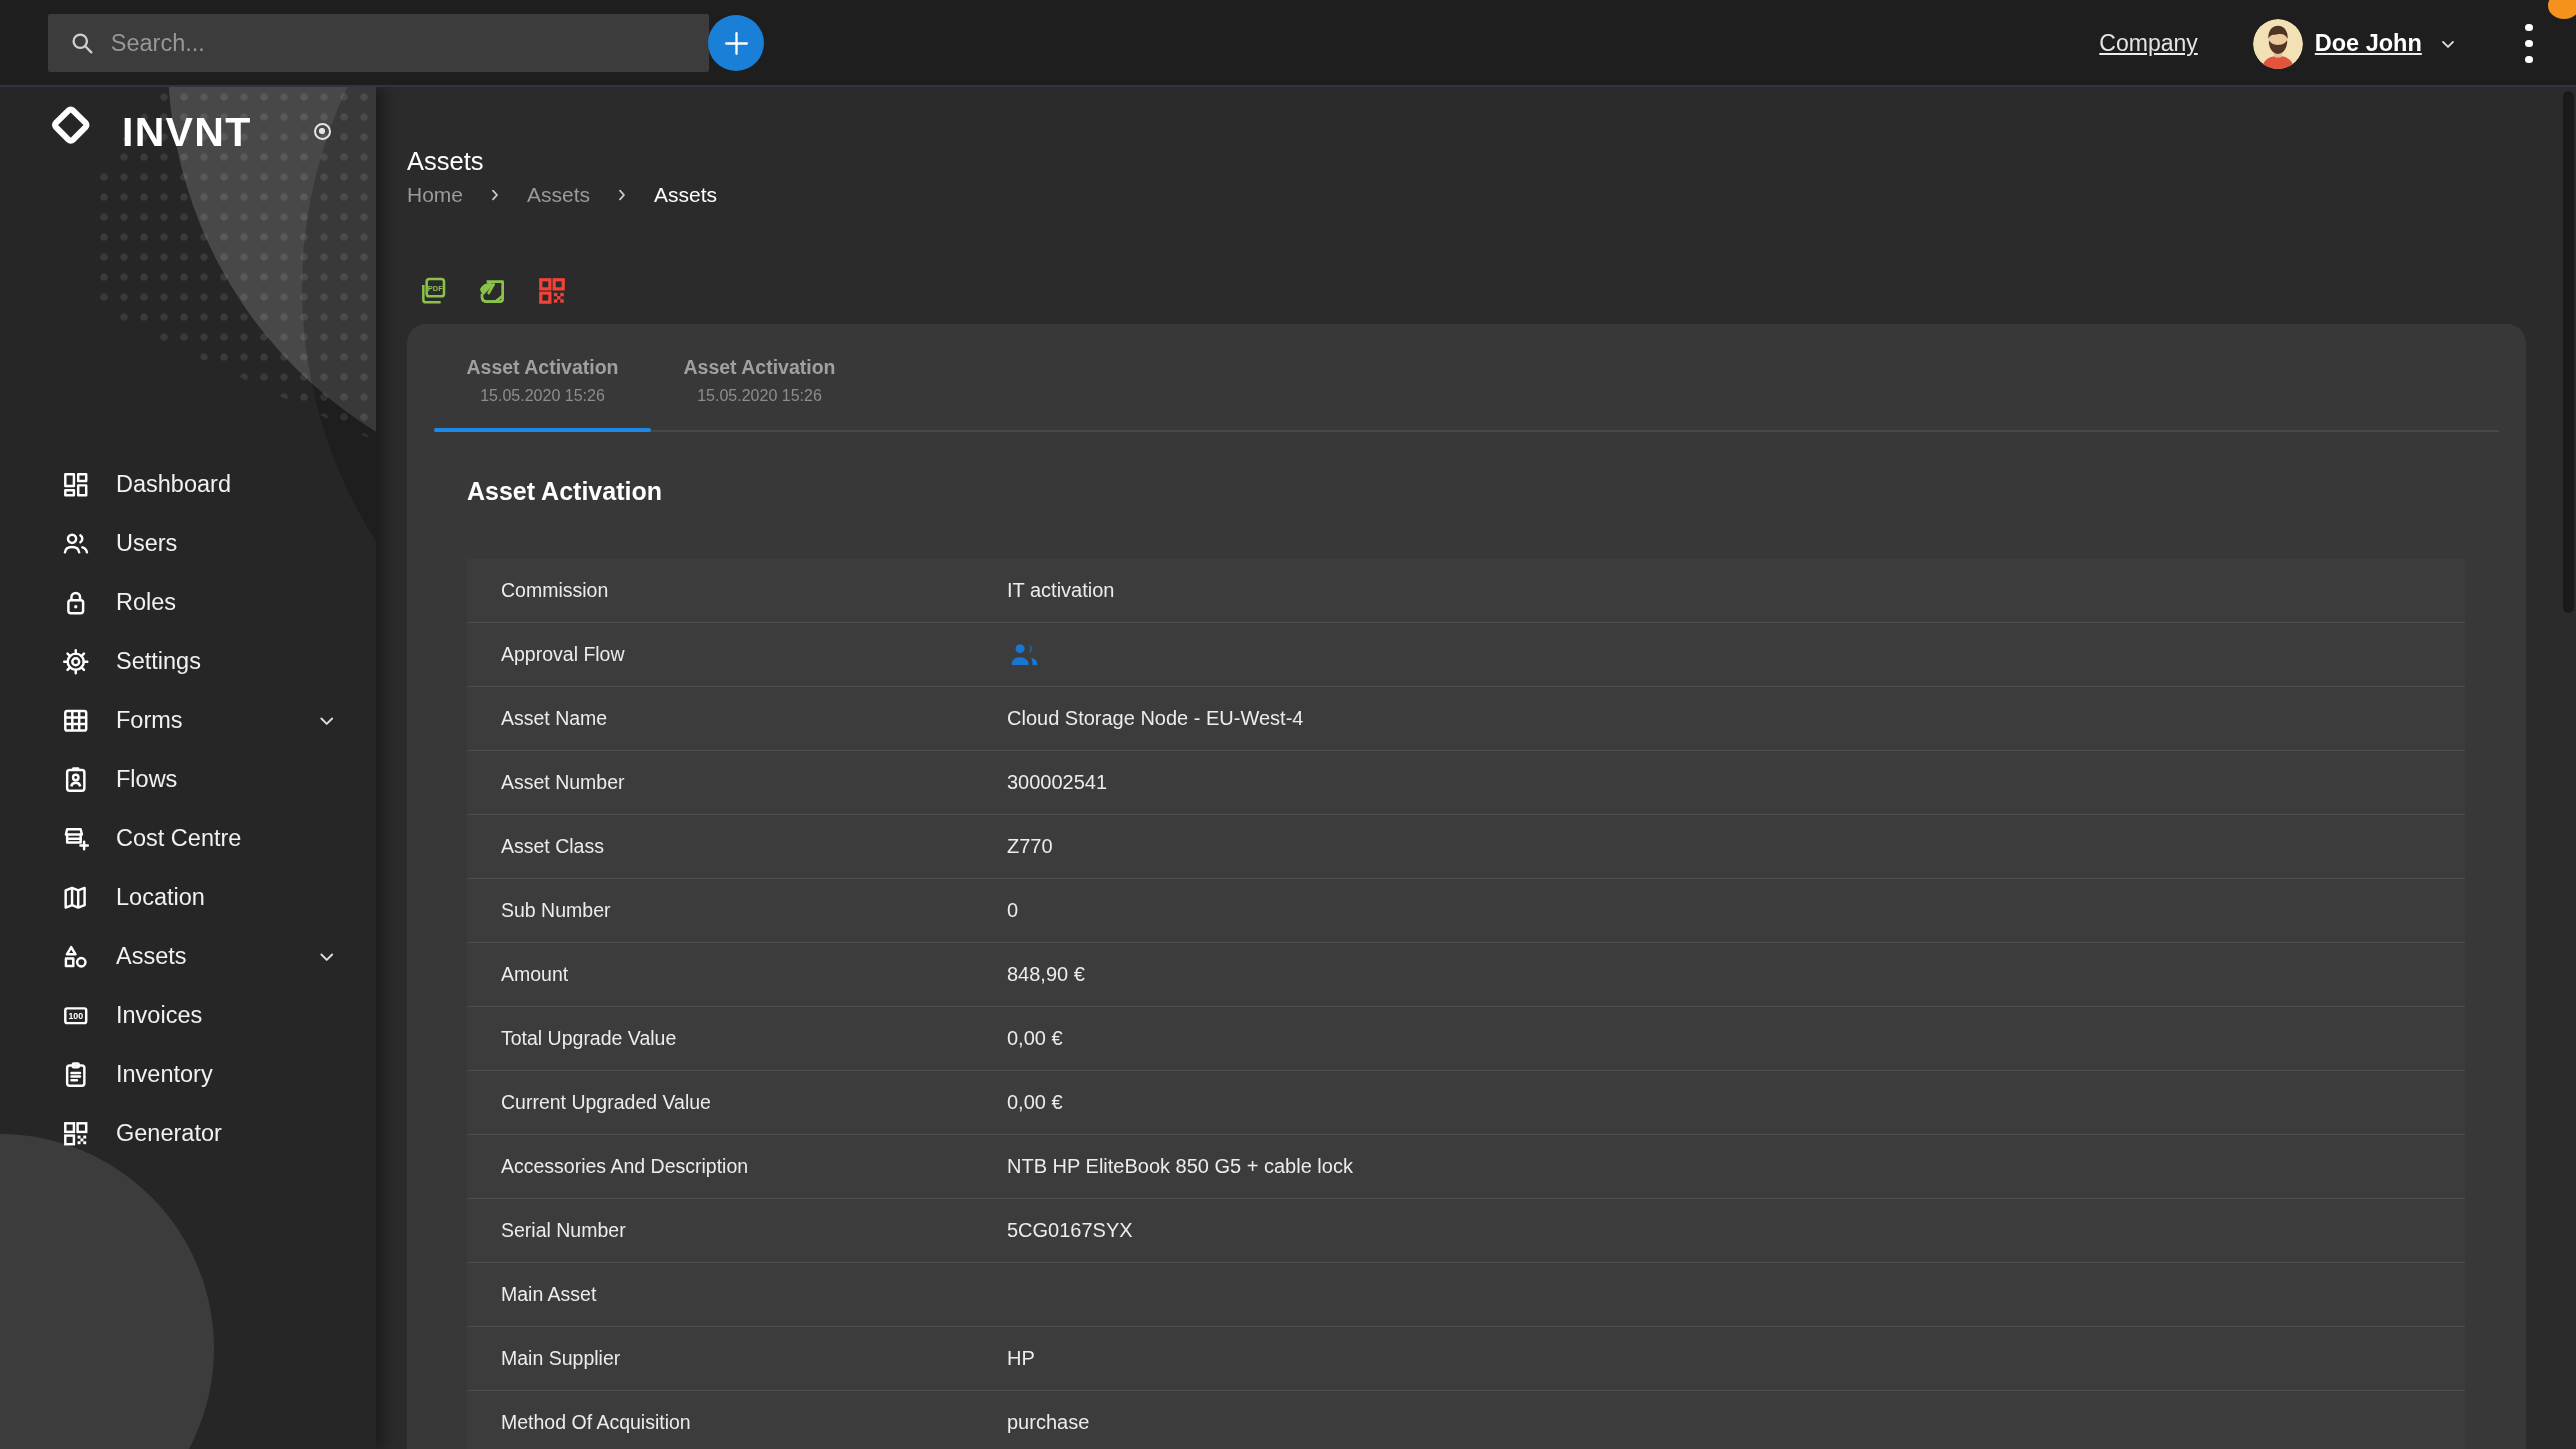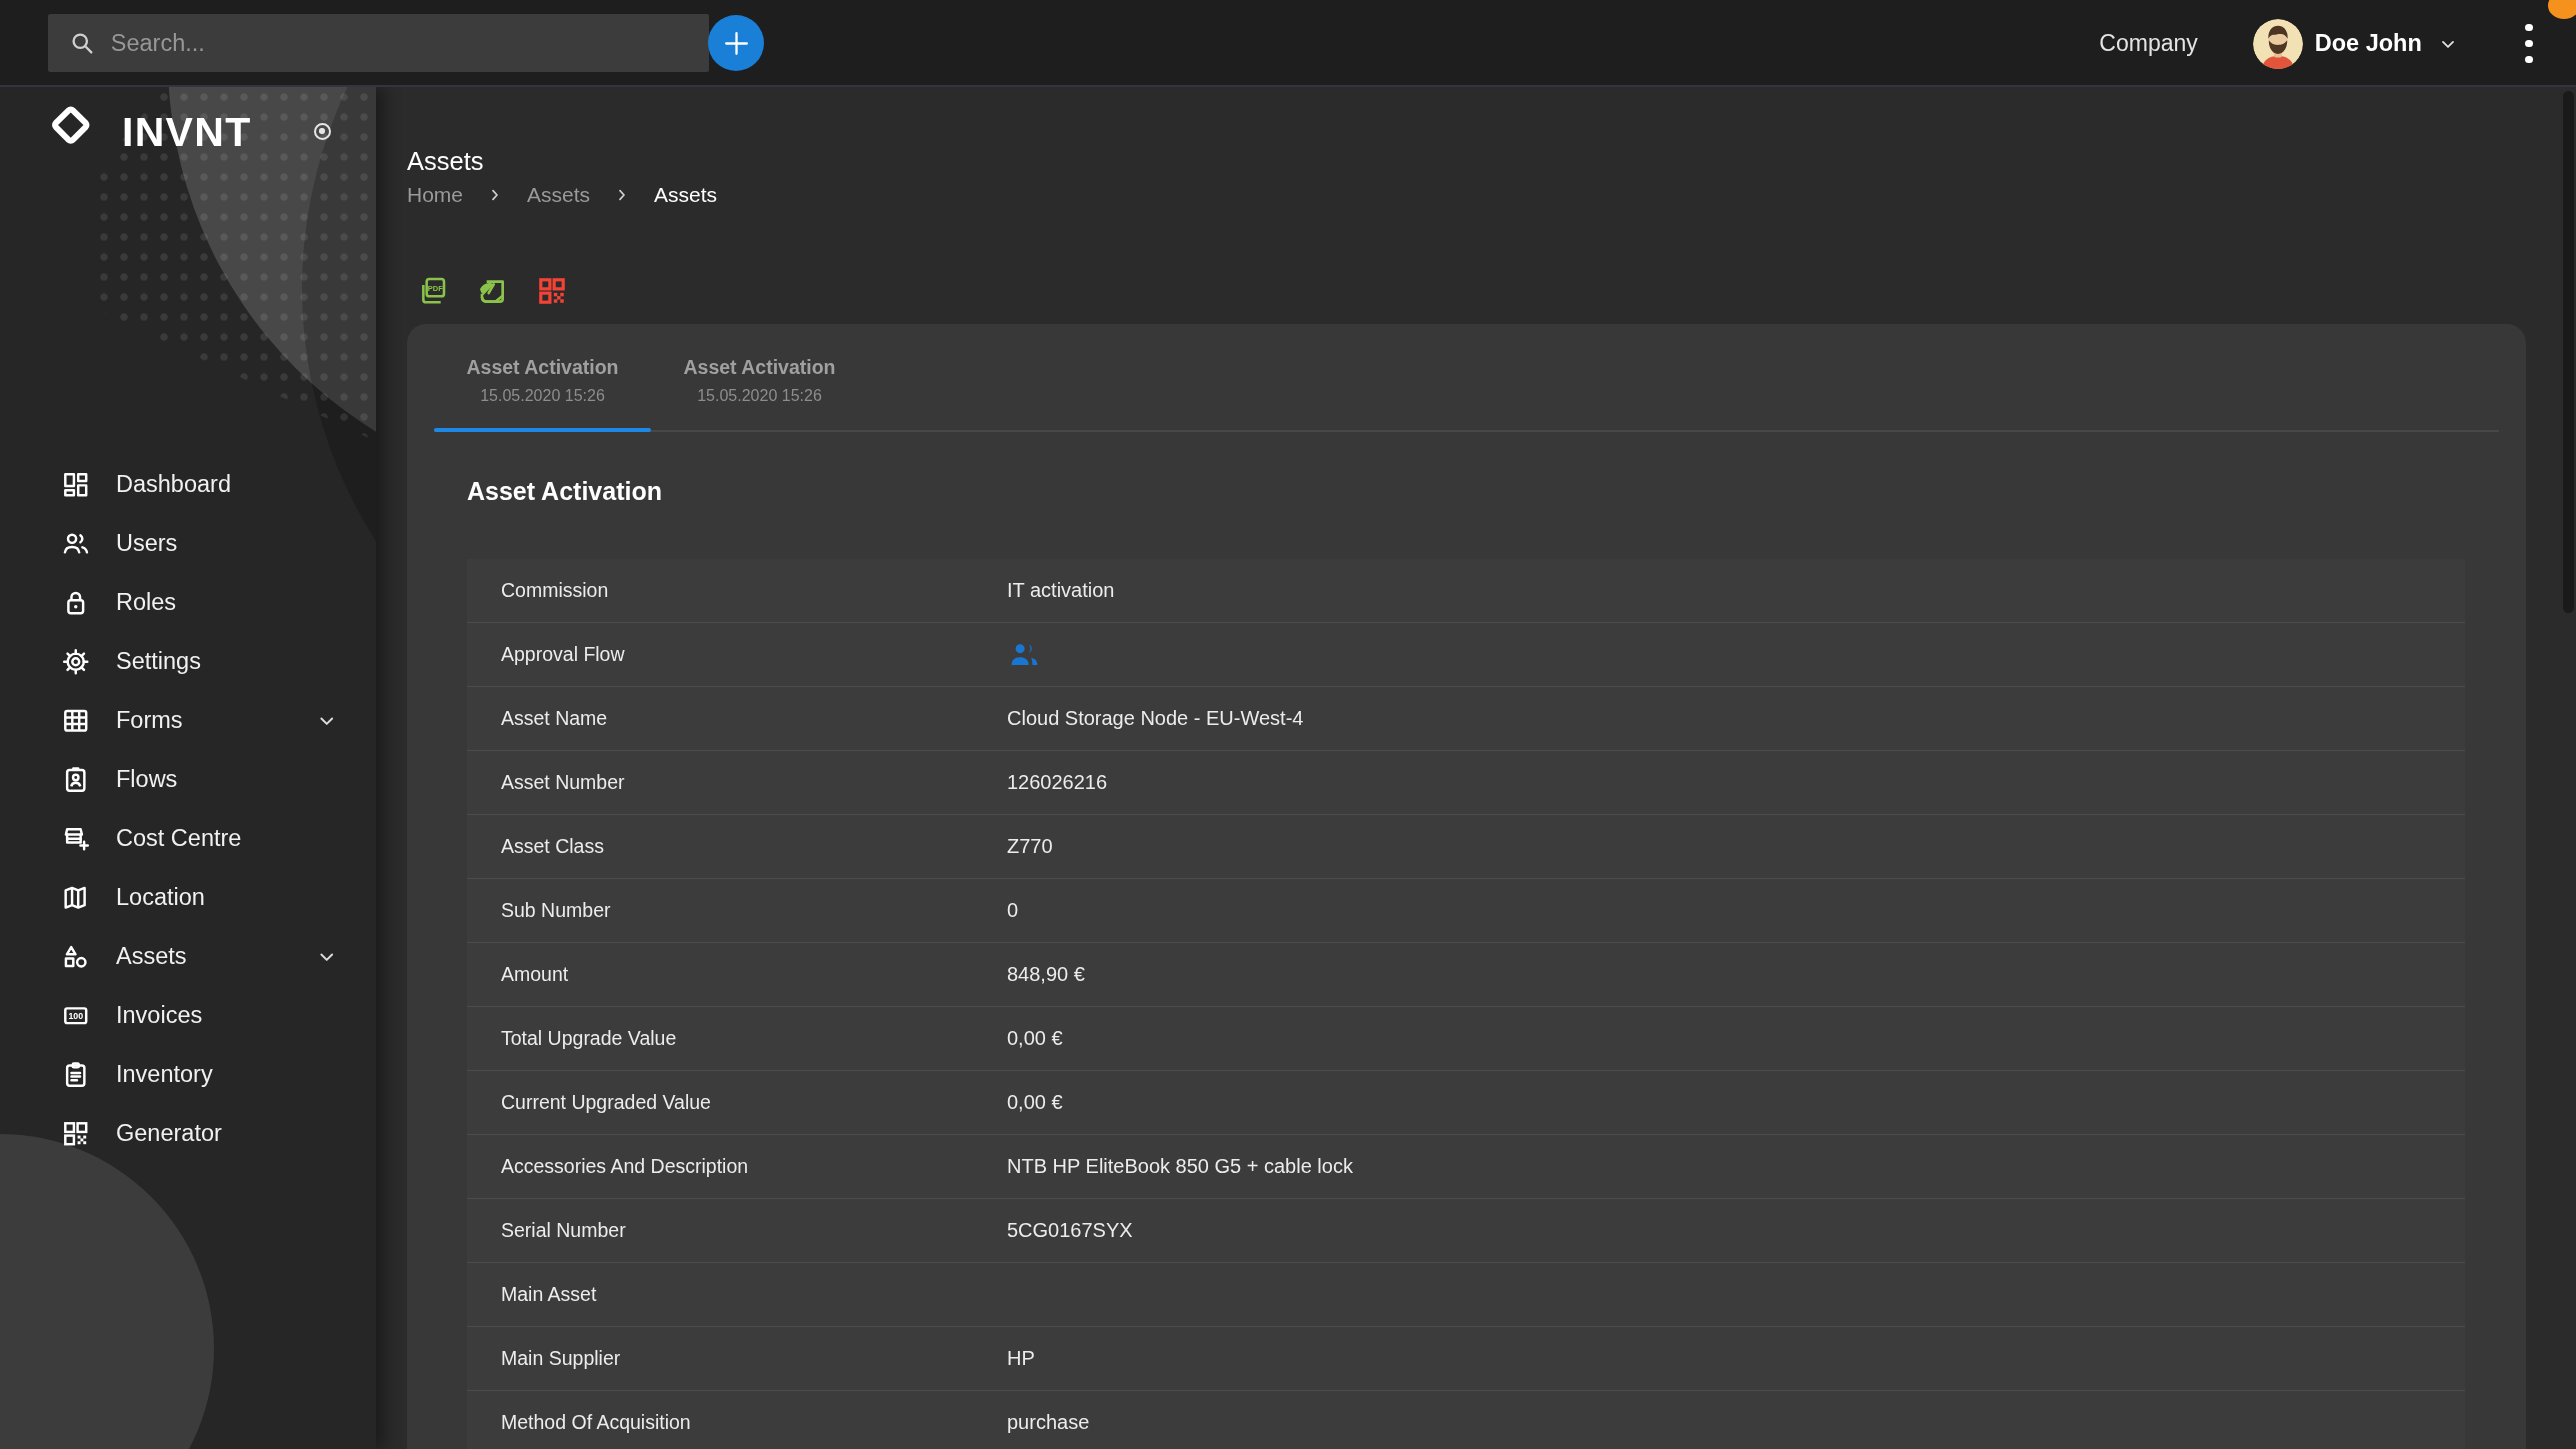--- a/index.html
+++ b/index.html
@@ -28,21 +28,21 @@
     margin-left: 14.8px; width: 550px;
   }
   .search-box input::placeholder { color: #979797; }
   .add-btn {
     position: absolute; left: 708px; top: 15.4px; width: 56px; height: 56px;
     border-radius: 50%; background: #1a7fd6; cursor: pointer;
     display: flex; align-items: center; justify-content: center;
   }
   .topbar-right {
     position: absolute; right: 38px; top: 0; height: 87px;
-    display: flex; align-items: center;
+    display: flex; align-items: center; text-decoration: underline;
   }
   .company-label { font-size: 23px; color: #e4e4e4; margin-right: 55px; }
   .avatar {
     width: 50px; height: 50px; border-radius: 50%; overflow: hidden;
     flex: 0 0 auto; cursor: pointer;
   }
   .user-name { font-size: 23.5px; font-weight: 700; color: #ffffff; margin: 0 16px 0 12px; }
   .user-chevron { cursor: pointer; display: flex; align-items: center; }
   .kebab { margin-left: 62px; display: flex; flex-direction: column; gap: 8.7px; cursor: pointer; padding: 5.4px; }
   .kebab i { width: 7.4px; height: 7.4px; border-radius: 50%; background: #ffffff; display: block; }
@@ -433,21 +433,21 @@
       </div>
     </div>
 
     <div class="trow">
       <div class="tlabel">Asset Name</div>
       <div class="tvalue">Cloud Storage Node - EU-West-4</div>
     </div>
 
     <div class="trow">
       <div class="tlabel">Asset Number</div>
-      <div class="tvalue">126026216</div>
+      <div class="tvalue">300002541</div>
     </div>
 
     <div class="trow">
       <div class="tlabel">Asset Class</div>
       <div class="tvalue">Z770</div>
     </div>
 
     <div class="trow">
       <div class="tlabel">Sub Number</div>
       <div class="tvalue">0</div>

